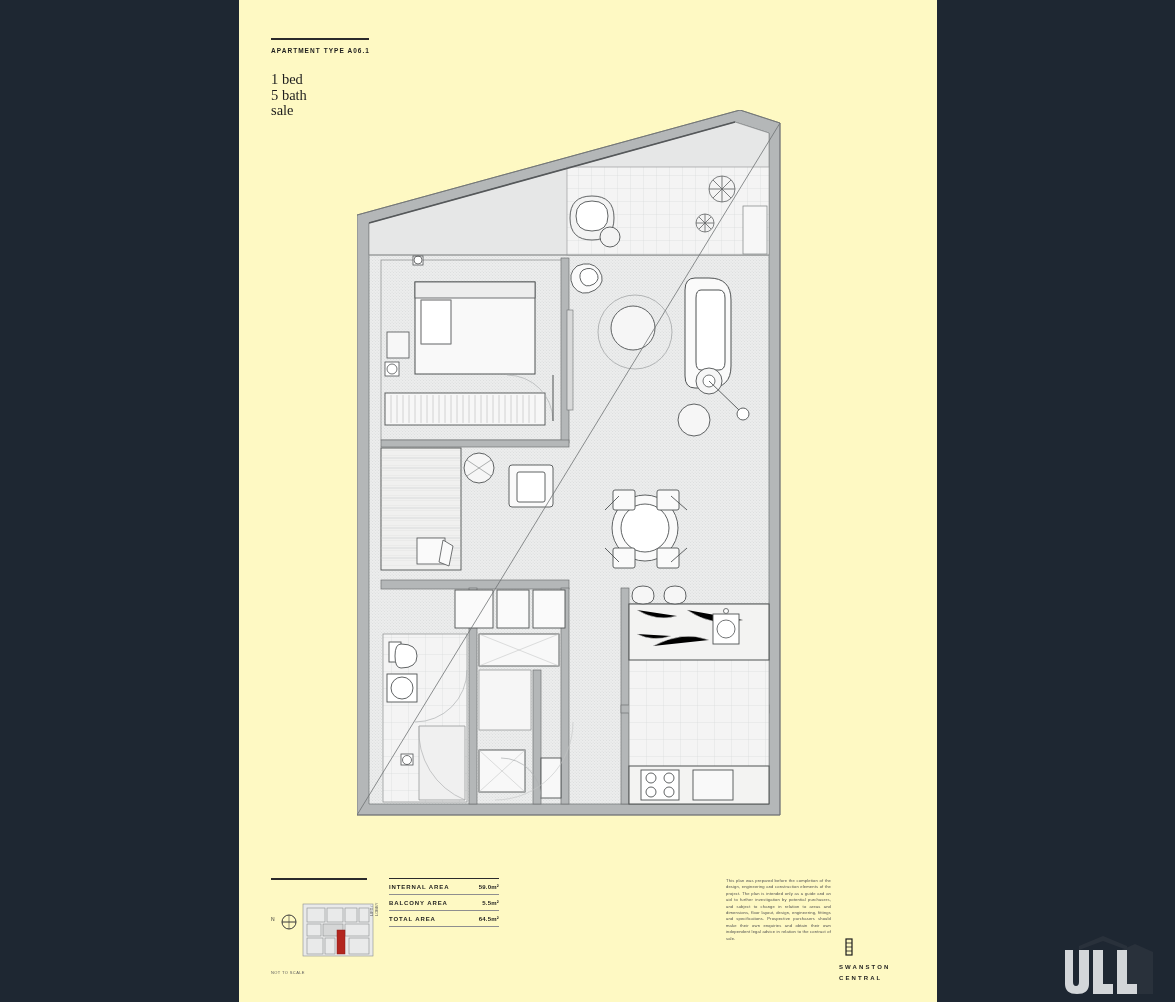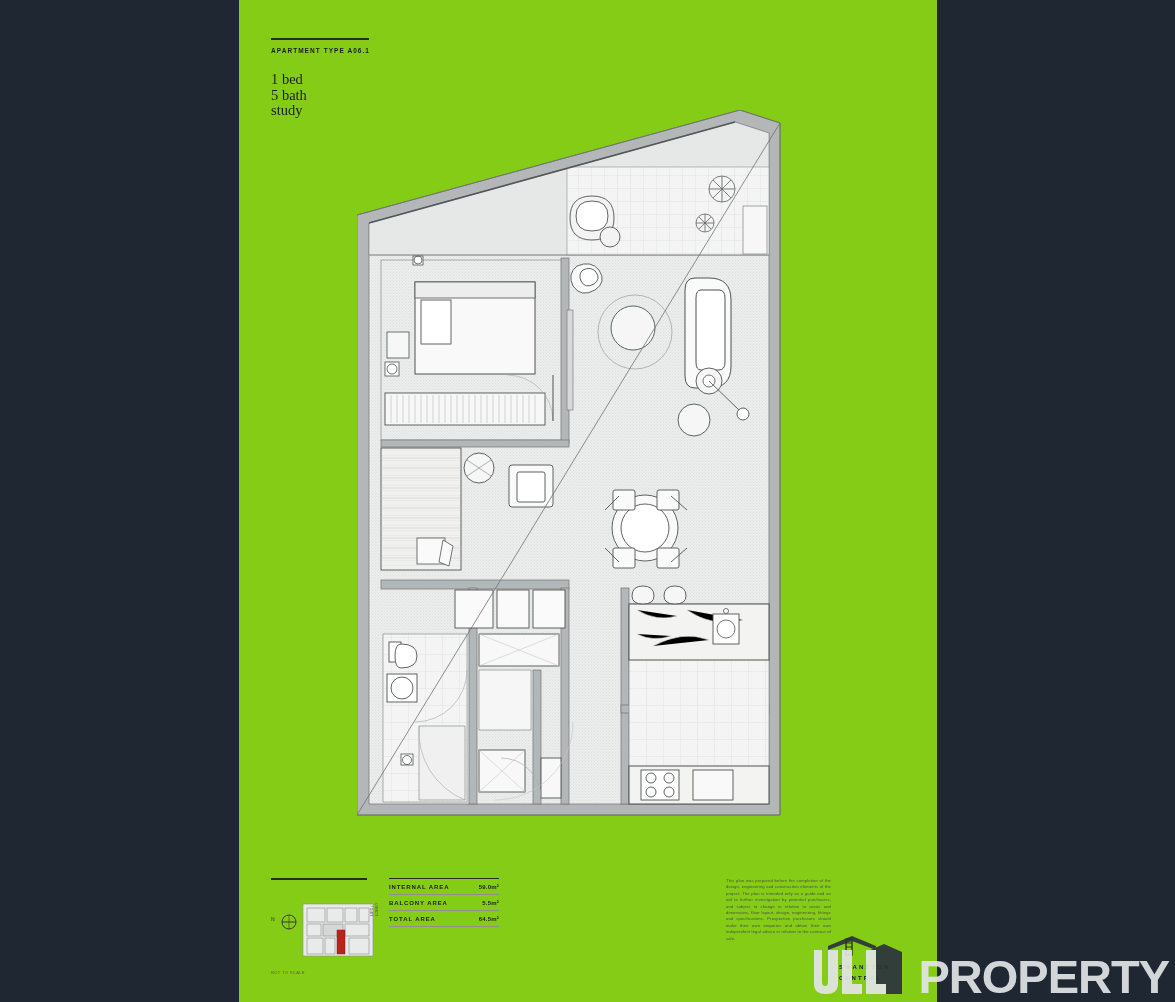--- a/index.html
+++ b/index.html
@@ -12,21 +12,21 @@
     position: relative;
     width: 1175px;
     height: 1002px;
     background: #1e2732;
     overflow: hidden;
   }
   #sheet {
     position: absolute;
     left: 239px; top: 0;
     width: 698px; height: 1002px;
-    background: #84cc16;
+    background: #fef9c3;
   }
 
   
   .hdr {
     position: absolute;
     left: 32px; top: 38px;
     width: 260px;
   }
   .hdr-rule {
     width: 98px; height: 2px;
@@ -146,21 +146,21 @@
 
 <div id="page">
   <div id="sheet">
 
     <div class="hdr">
       <div class="hdr-rule"></div>
       <div class="hdr-type">APARTMENT TYPE A06.1</div>
       <div class="hdr-lines">
         <div>1 bed</div>
         <div>5 bath</div>
-        <div>study</div>
+        <div>sale</div>
       </div>
     </div>
 
     <div id="plan">
       <svg width="430" height="715" viewBox="0 0 430 715" xmlns="http://www.w3.org/2000/svg">
         <defs>
           <pattern id="hatch" width="3" height="3" patternUnits="userSpaceOnUse">
             <rect width="3" height="3" fill="#eceded"></rect>
             <circle cx="0.6" cy="0.6" r="0.45" fill="#c9cbcb"></circle>
             <circle cx="2.1" cy="2.1" r="0.45" fill="#c9cbcb"></circle>
@@ -434,15 +434,14 @@
   </div>
 
   <div id="watermark">
     <svg width="108" height="62" viewBox="0 0 108 62">
       <path d="M18 10 L42 0 L66 10 L66 14 L42 5 L18 14 Z" fill="#2b323c"></path>
       <path d="M56 16 L74 8 L92 16 L92 58 L56 58 Z" fill="#2b323c"></path>
       <path d="M4 14 L4 48 q0 10 12 10 q12 0 12 -10 L28 14 L18 14 L18 46 q0 4 -3 4 q-3 0 -3 -4 L12 14 Z" fill="#e3e5e8"></path>
       <path d="M32 14 L32 58 L52 58 L52 48 L42 48 L42 14 Z" fill="#e3e5e8"></path>
       <path d="M56 14 L56 58 L76 58 L76 48 L66 48 L66 14 Z" fill="#e3e5e8"></path>
     </svg>
-    <span class="wm-text">PROPERTY</span>
   </div>
 </div>
 
 </body></html>

